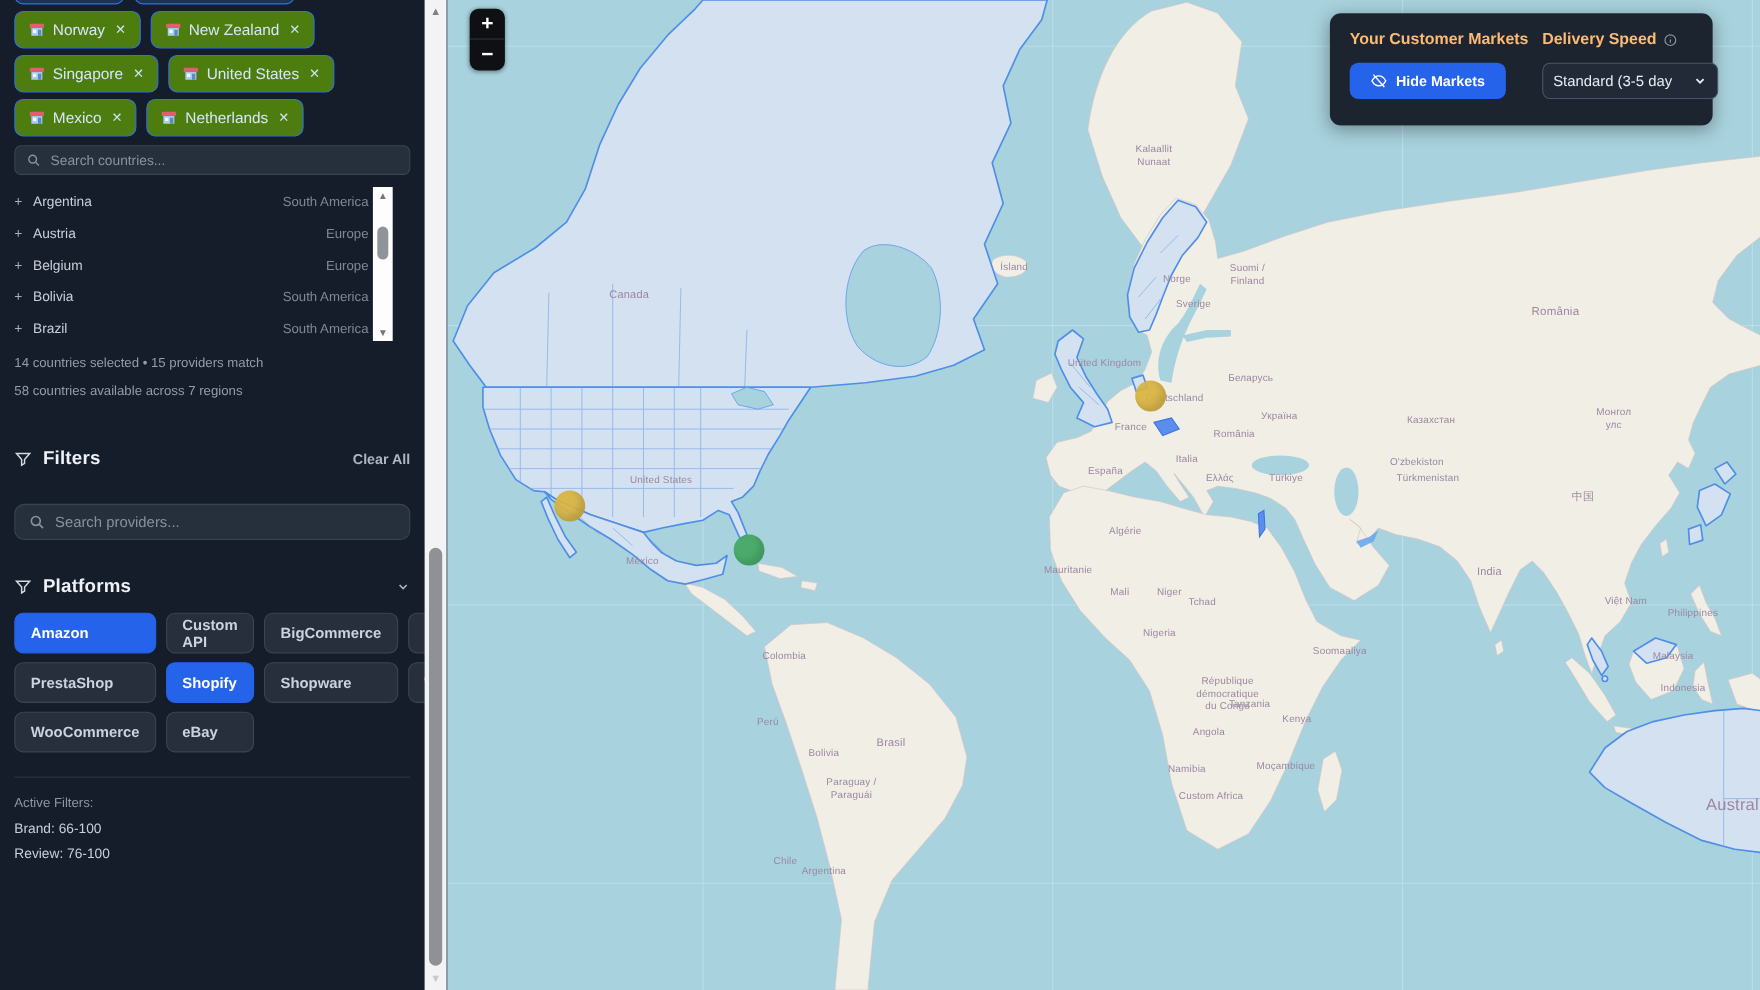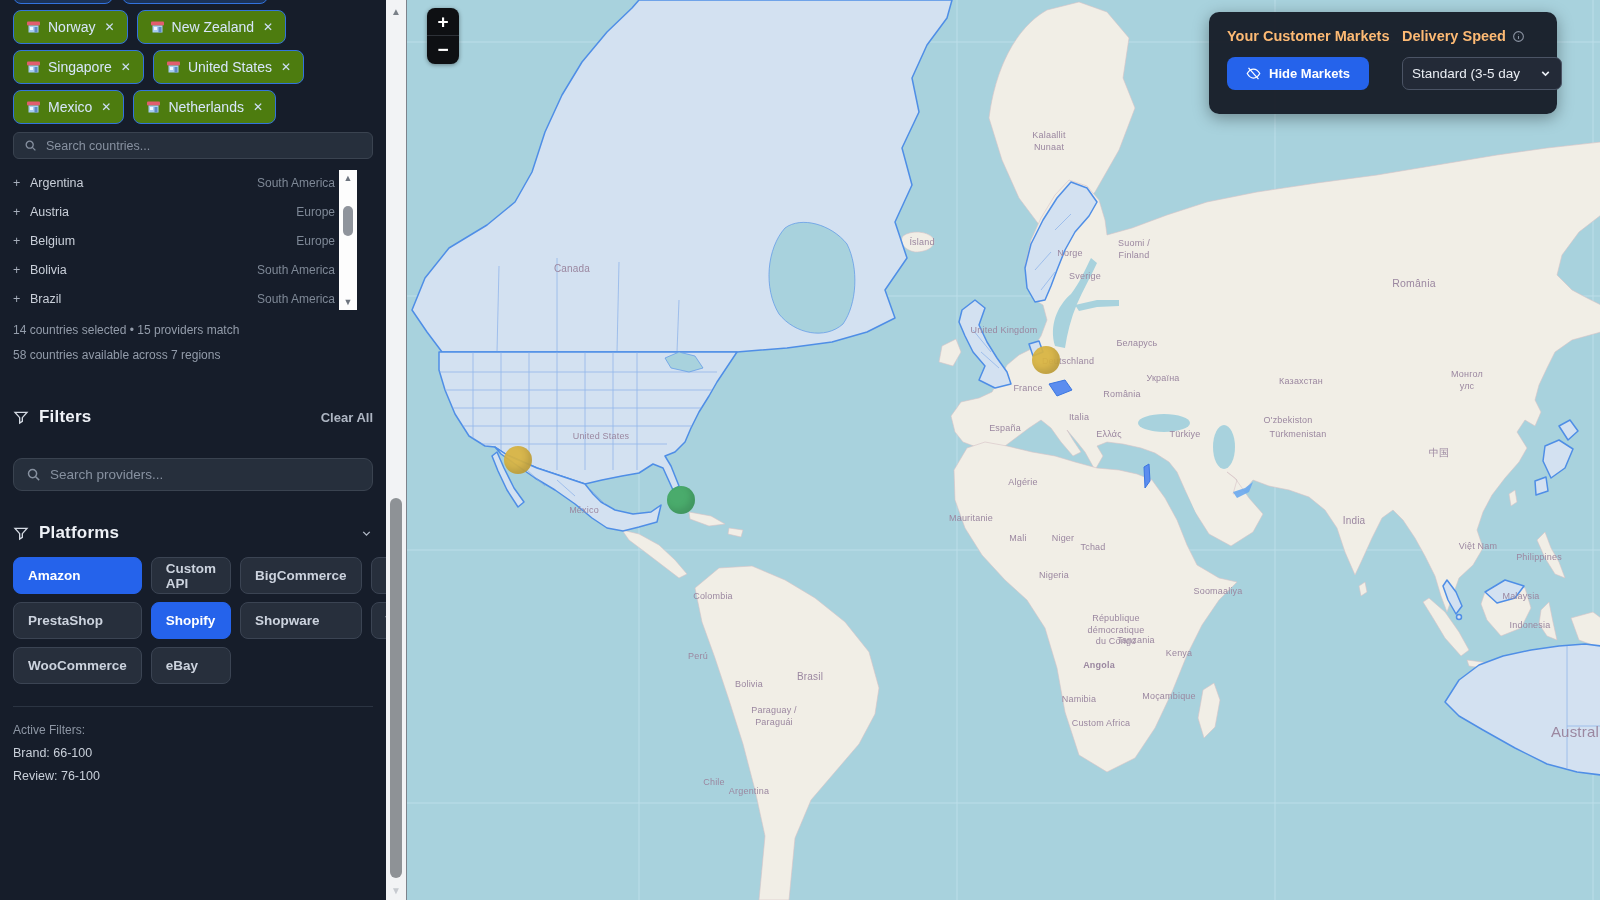--- a/index.html
+++ b/index.html
@@ -390,21 +390,21 @@
         <div class="maplabel" style="left: 663px; top: 254px;">Norge</div>
         <div class="maplabel" style="left: 678px; top: 277px;">Sverige</div>
         <div class="maplabel" style="left: 727px; top: 250px;">Suomi /
 Finland</div>
         <div class="maplabel" style="left: 597px; top: 331px;">United Kingdom</div>
         <div class="maplabel" style="left: 661px; top: 362px;">Deutschland</div>
         <div class="maplabel" style="left: 621px; top: 389px;">France</div>
         <div class="maplabel" style="left: 598px; top: 429px;">España</div>
         <div class="maplabel" style="left: 672px; top: 418px;">Italia</div>
         <div class="maplabel" style="left: 702px; top: 435px;">Ελλάς</div>
-        <div class="maplabel" style="left: 762px; top: 435px; margin-left: 16px;">Türkiye</div>
+        <div class="maplabel" style="left: 762px; top: 435px;">Türkiye</div>
         <div class="maplabel" style="left: 730px; top: 344px;">Беларусь</div>
         <div class="maplabel" style="left: 756px; top: 379px;">Україна</div>
         <div class="maplabel" style="left: 715px; top: 395px;">România</div>
         <div class="maplabel" style="left: 894px; top: 382px;">Казахстан</div>
         <div class="maplabel" style="left: 1060px; top: 381px;">Монгол
 улс</div>
         <div class="maplabel" style="left: 1032px; top: 452px; font-size: 10px;">中国</div>
         <div class="maplabel" style="left: 881px; top: 421px;">O'zbekiston</div>
         <div class="maplabel" style="left: 869px; top: 435px; margin-left: 22px;">Türkmenistan</div>
         <div class="maplabel" style="left: 947px; top: 520px; font-size: 10px;">India</div>
@@ -418,21 +418,21 @@
         <div class="maplabel" style="left: 611px; top: 539px;">Mali</div>
         <div class="maplabel" style="left: 656px; top: 539px;">Niger</div>
         <div class="maplabel" style="left: 686px; top: 548px;">Tchad</div>
         <div class="maplabel" style="left: 647px; top: 576px;">Nigeria</div>
         <div class="maplabel" style="left: 811px; top: 592px;">Soomaaliya</div>
         <div class="maplabel" style="left: 772px; top: 614px; margin-top: 40px;">Kenya</div>
         <div class="maplabel" style="left: 729px; top: 641px;">Tanzania</div>
         <div class="maplabel" style="left: 709px; top: 631px;">République
 démocratique
 du Congo</div>
-        <div class="maplabel" style="left: 692px; top: 666px; font-weight: bold;">Angola</div>
+        <div class="maplabel" style="left: 692px; top: 666px;">Angola</div>
         <div class="maplabel" style="left: 762px; top: 697px;">Moçambique</div>
         <div class="maplabel" style="left: 672px; top: 700px;">Namibia</div>
         <div class="maplabel" style="left: 694px; top: 724px;">Custom Africa</div>
         <div class="maplabel" style="left: 306px; top: 597px;">Colombia</div>
         <div class="maplabel" style="left: 291px; top: 657px;">Perú</div>
         <div class="maplabel" style="left: 342px; top: 685px;">Bolivia</div>
         <div class="maplabel" style="left: 403px; top: 676px; font-size: 10px;">Brasil</div>
         <div class="maplabel" style="left: 367px; top: 717px;">Paraguay /
 Paraguái</div>
         <div class="maplabel" style="left: 307px; top: 783px;">Chile</div>

